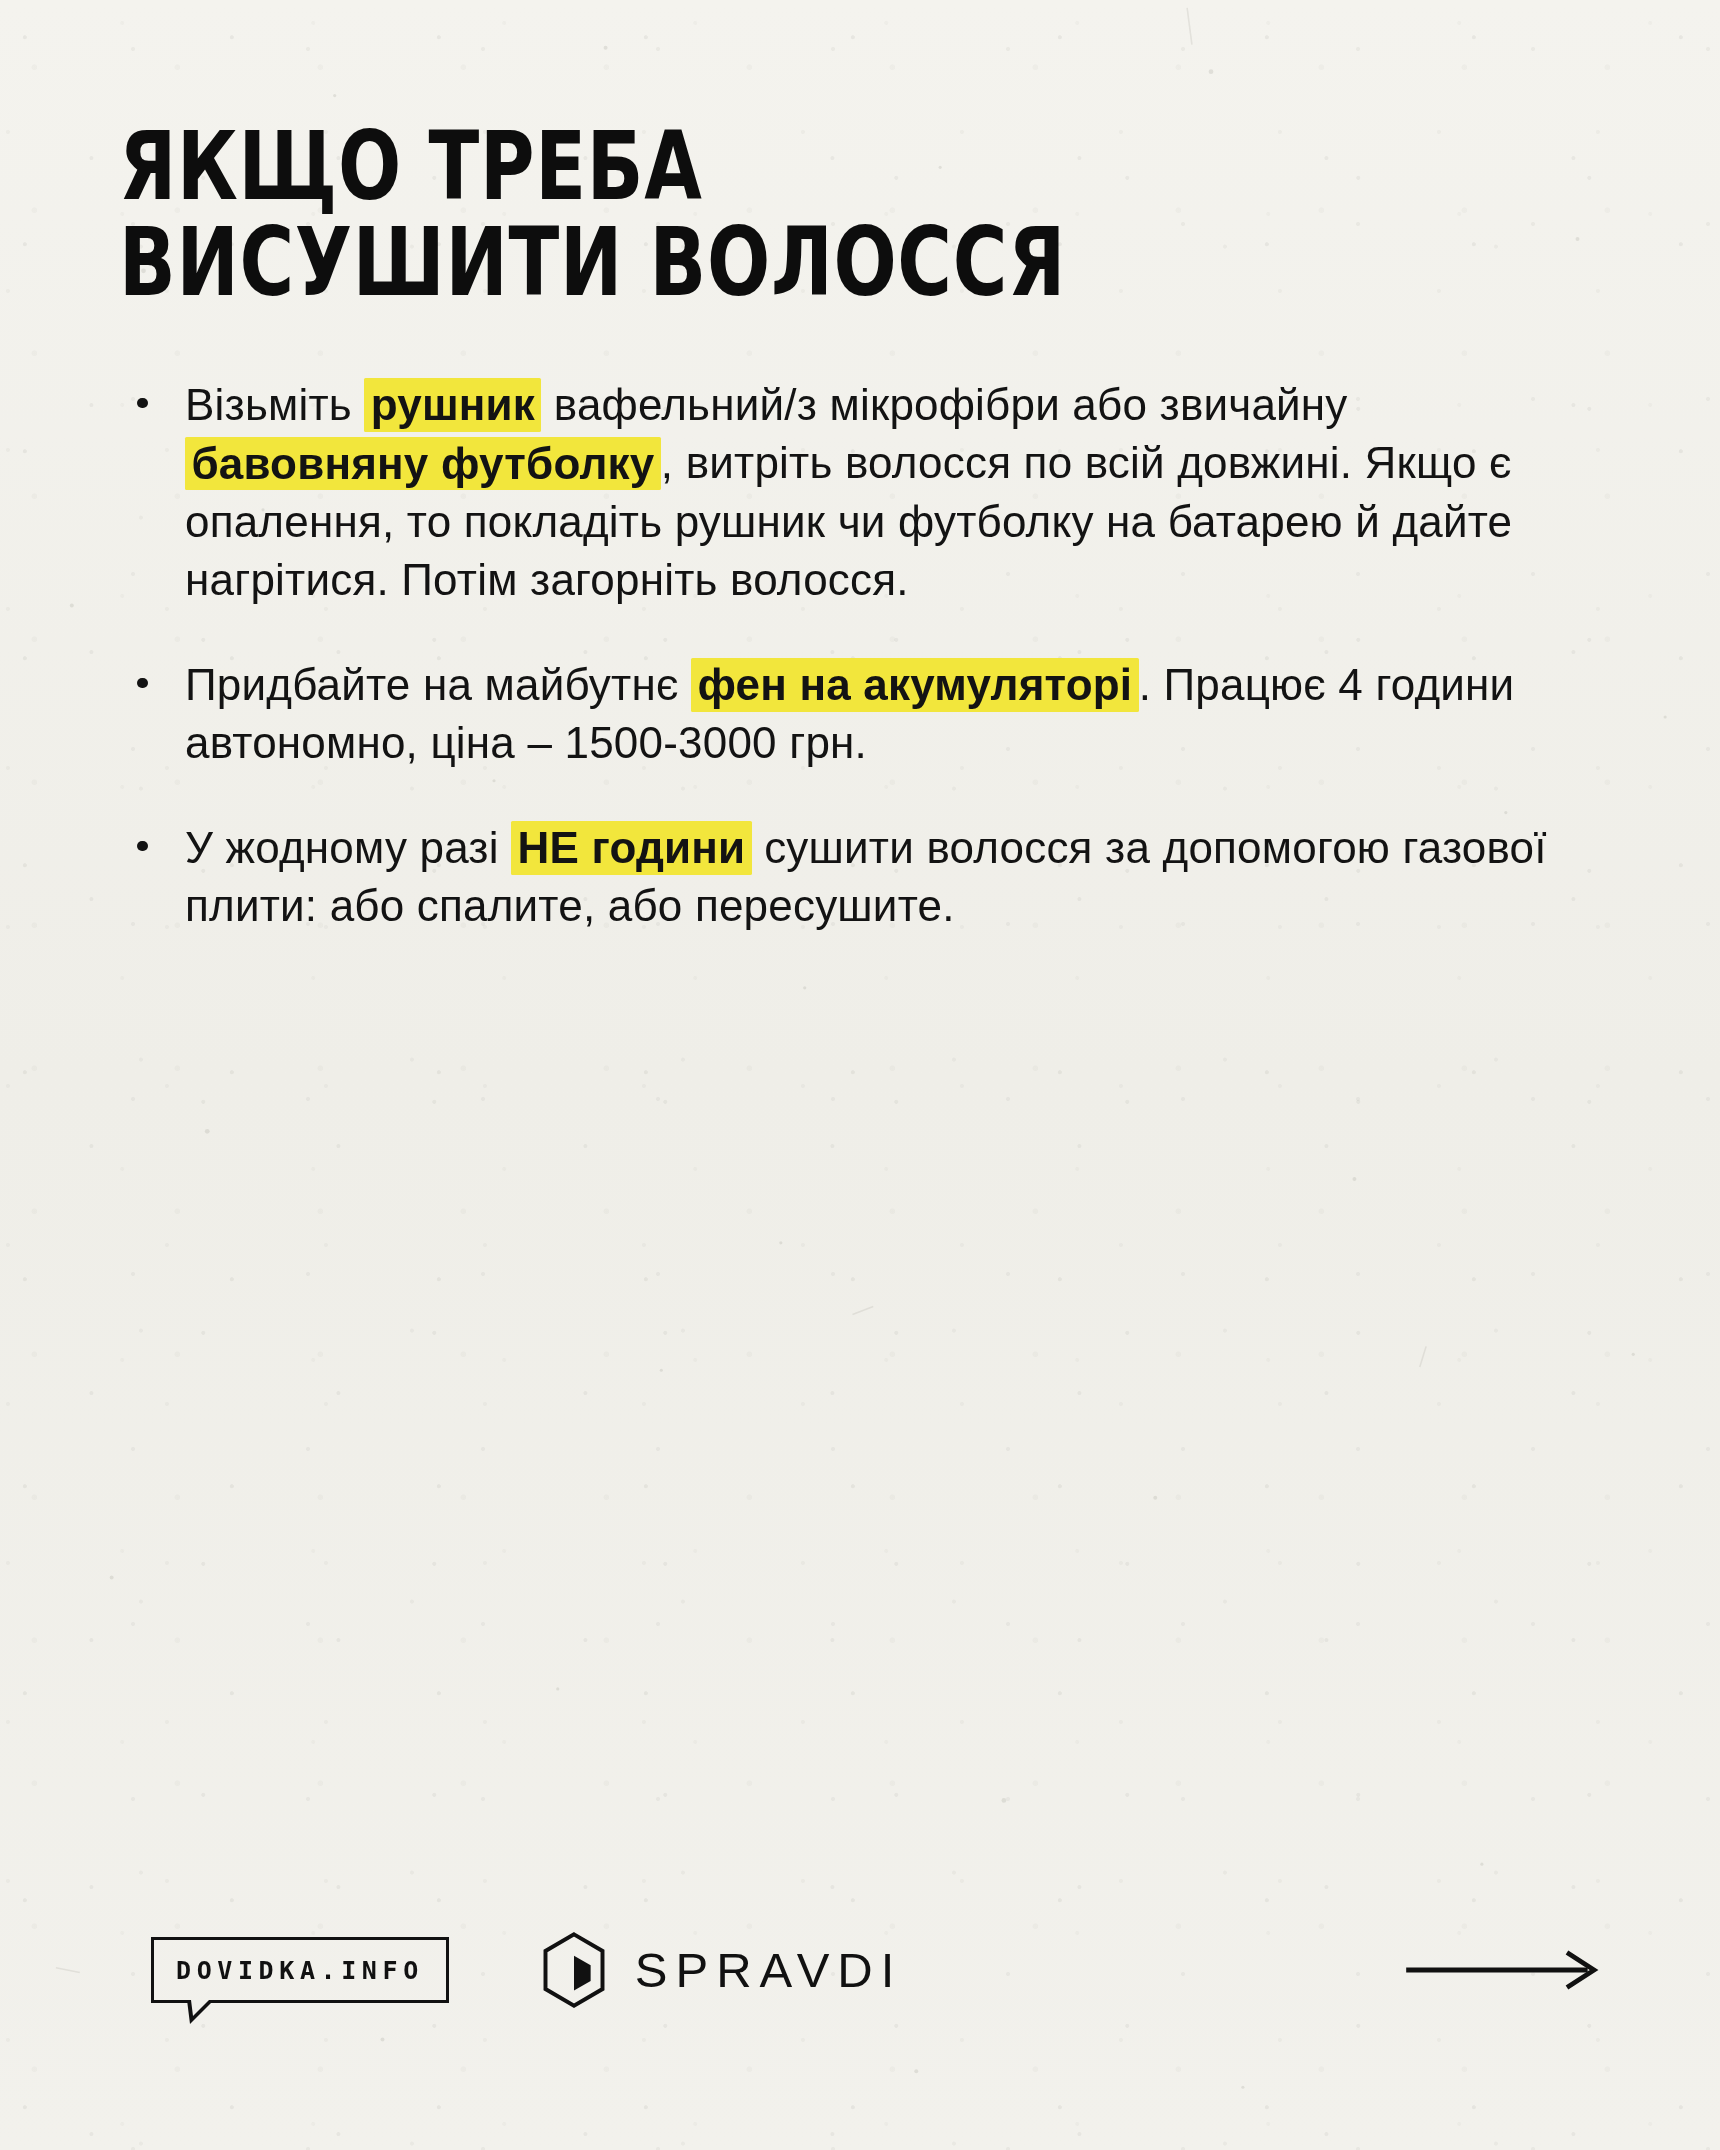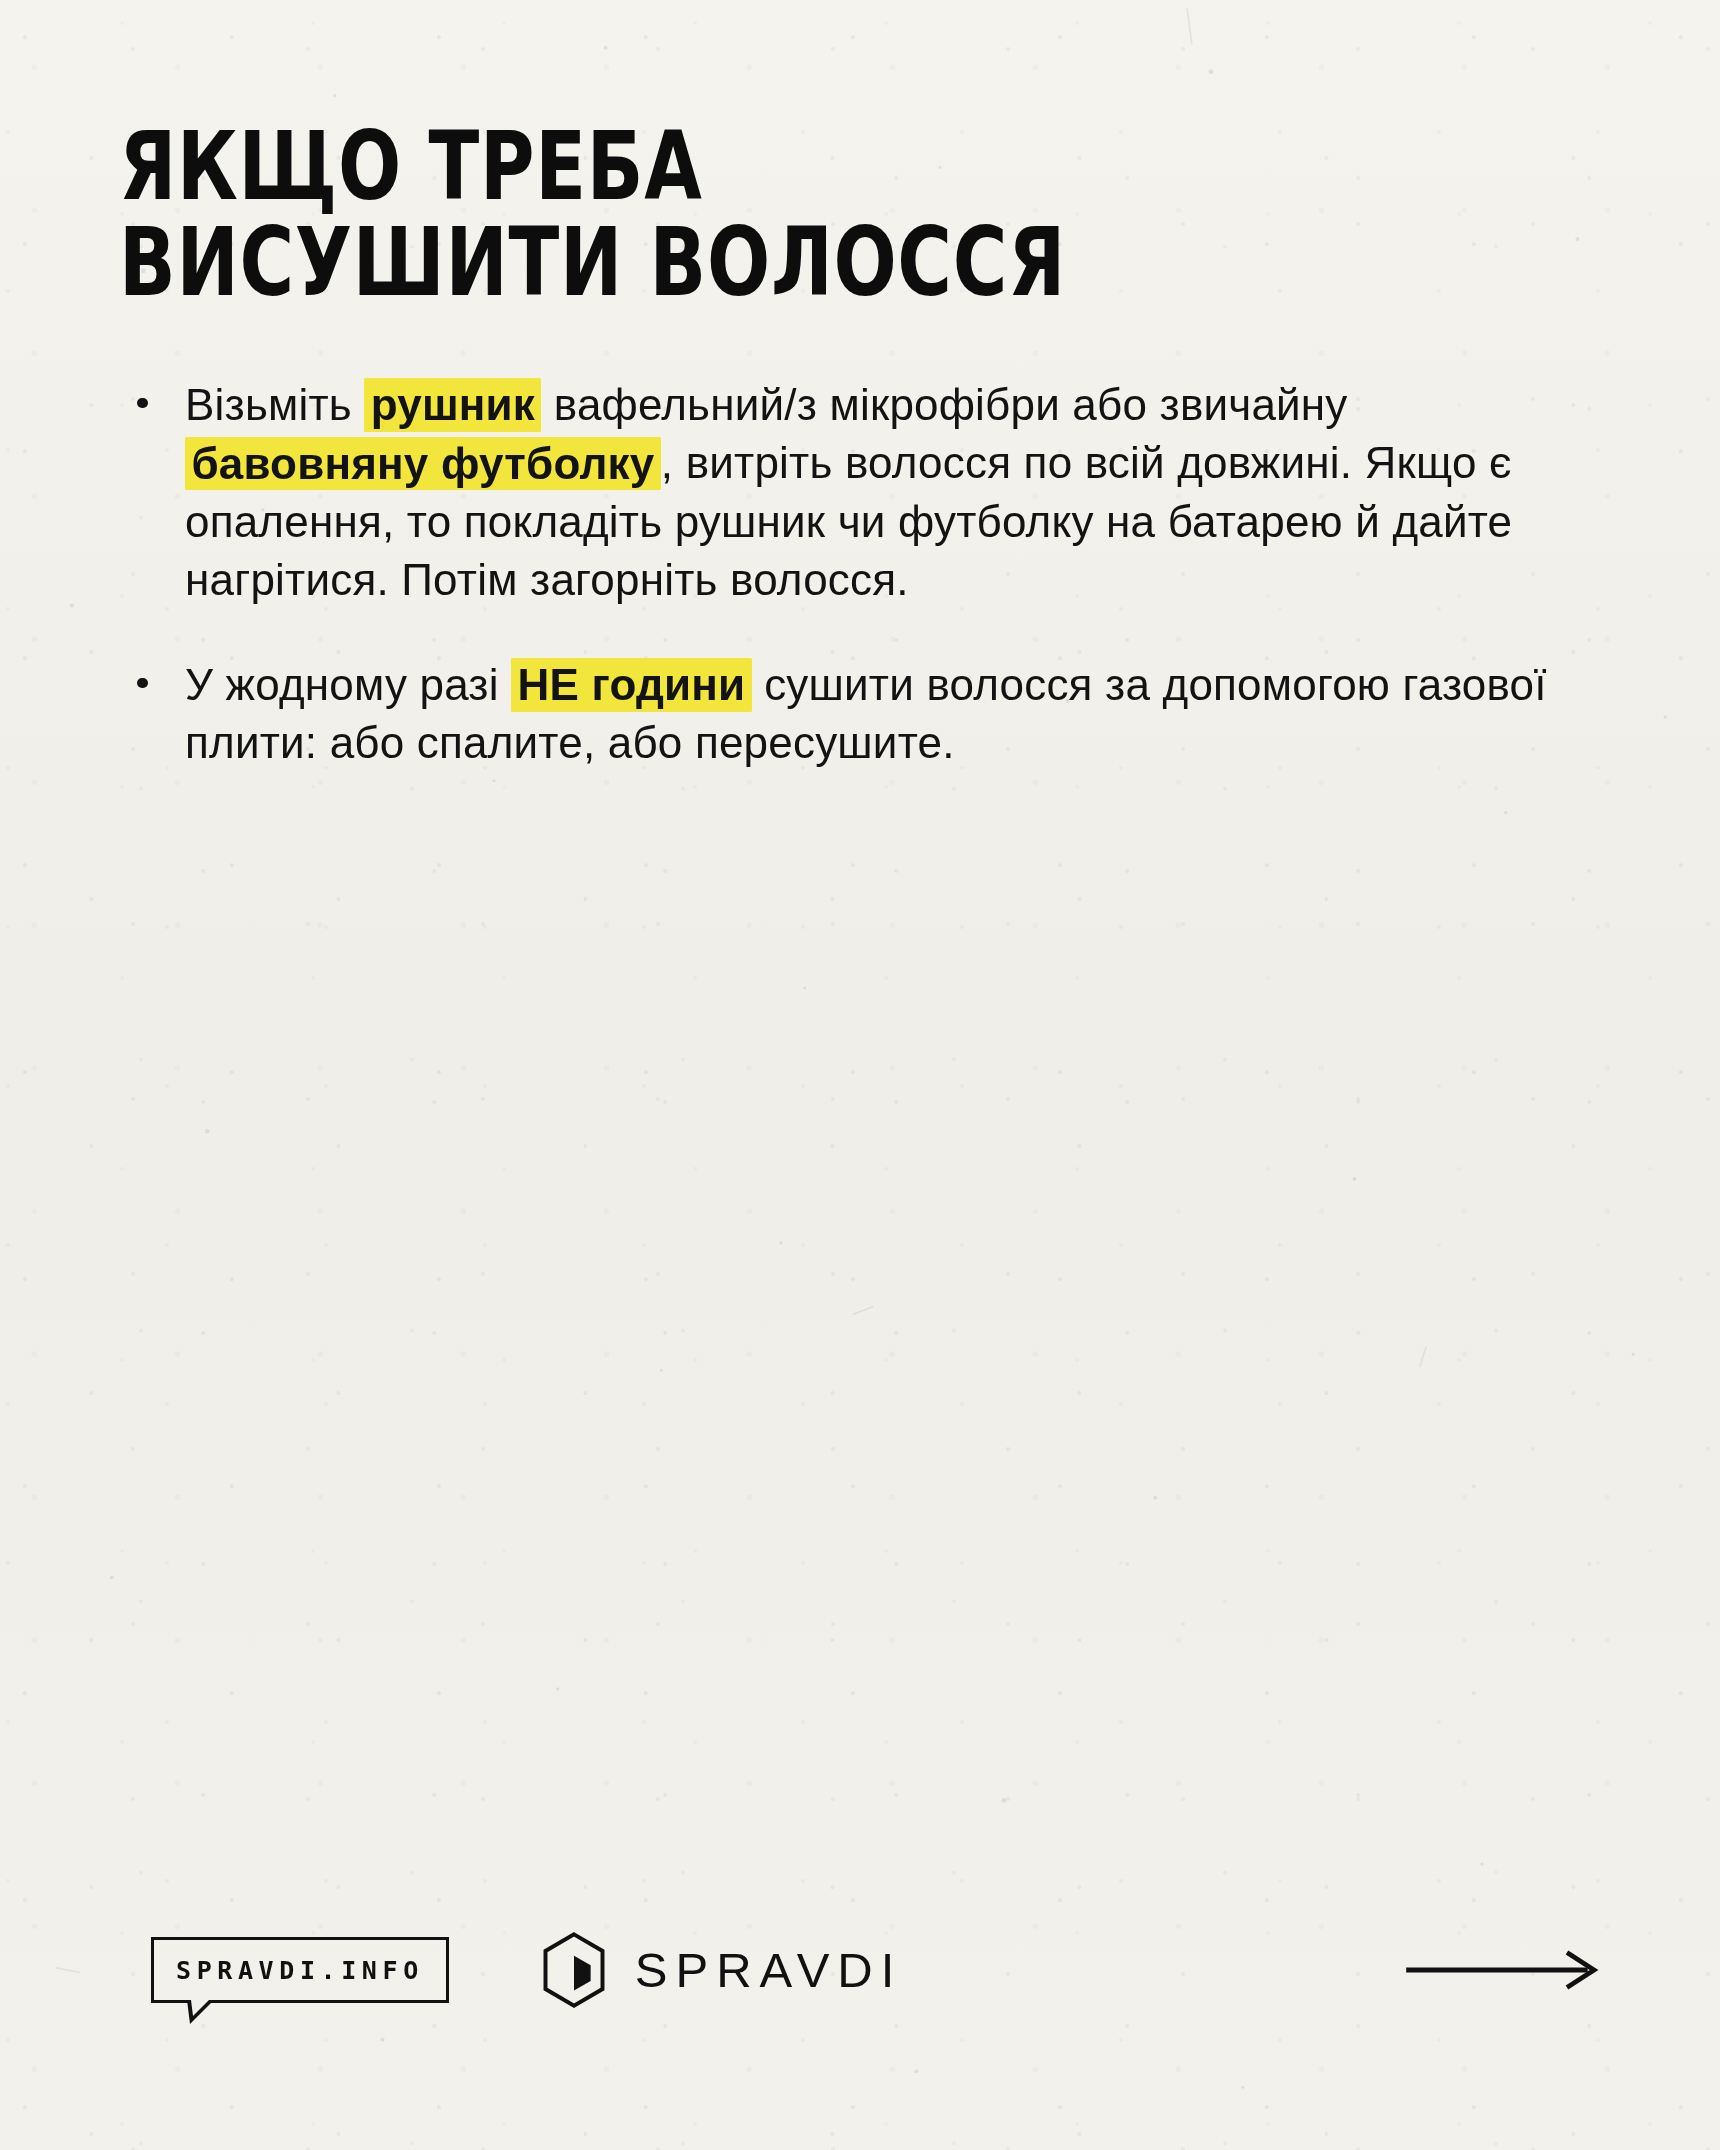--- a/index.html
+++ b/index.html
@@ -210,28 +210,29 @@
 
 <div class="page">
 
   <h1 class="headline">
     <span class="line">ЯКЩО ТРЕБА</span>
     <span class="line">ВИСУШИТИ ВОЛОССЯ</span>
   </h1>
 
   <ul class="bullets" id="bullet-list">
       <li class="bullet"><span class="dot"></span><span>Візьміть </span><span class="hl">рушник</span><span> вафельний/з мікрофібри або звичайну </span><span class="hl">бавовняну футболку</span><span>, витріть волосся по всій довжині. Якщо є опалення, то покладіть рушник чи футболку на батарею й дайте нагрітися. Потім загорніть волосся.</span></li>
+      <li class="bullet"><span class="dot"></span><span>Придбайте на майбутнє </span><span class="hl">фен на акумуляторі</span><span>. Працює 4 години автономно, ціна – 1500-3000 грн.</span></li>
       <li class="bullet"><span class="dot"></span><span>У жодному разі </span><span class="hl">НЕ години</span><span> сушити волосся за допомогою газової плити: або спалите, або пересушите.</span></li>
     </ul>
 
 </div>
 
 <div class="footer">
   <div class="dovidka">
-    <span>SPRAVDI.INFO</span>
+    <span>DOVIDKA.INFO</span>
   </div>
 
   <div class="spravdi">
     <svg class="spravdi-mark" width="62" height="76" viewBox="0 0 78 96" aria-hidden="true">
       <path d="M39 3 L75 24 L75 72 L39 93 L3 72 L3 24 Z" fill="none" stroke="#111" stroke-width="5"></path>
       <path d="M39 30 L60 42 L60 62 L39 74 Z" fill="#111"></path>
     </svg>
     <span class="spravdi-word">SPRAVDI</span>
   </div>
 

